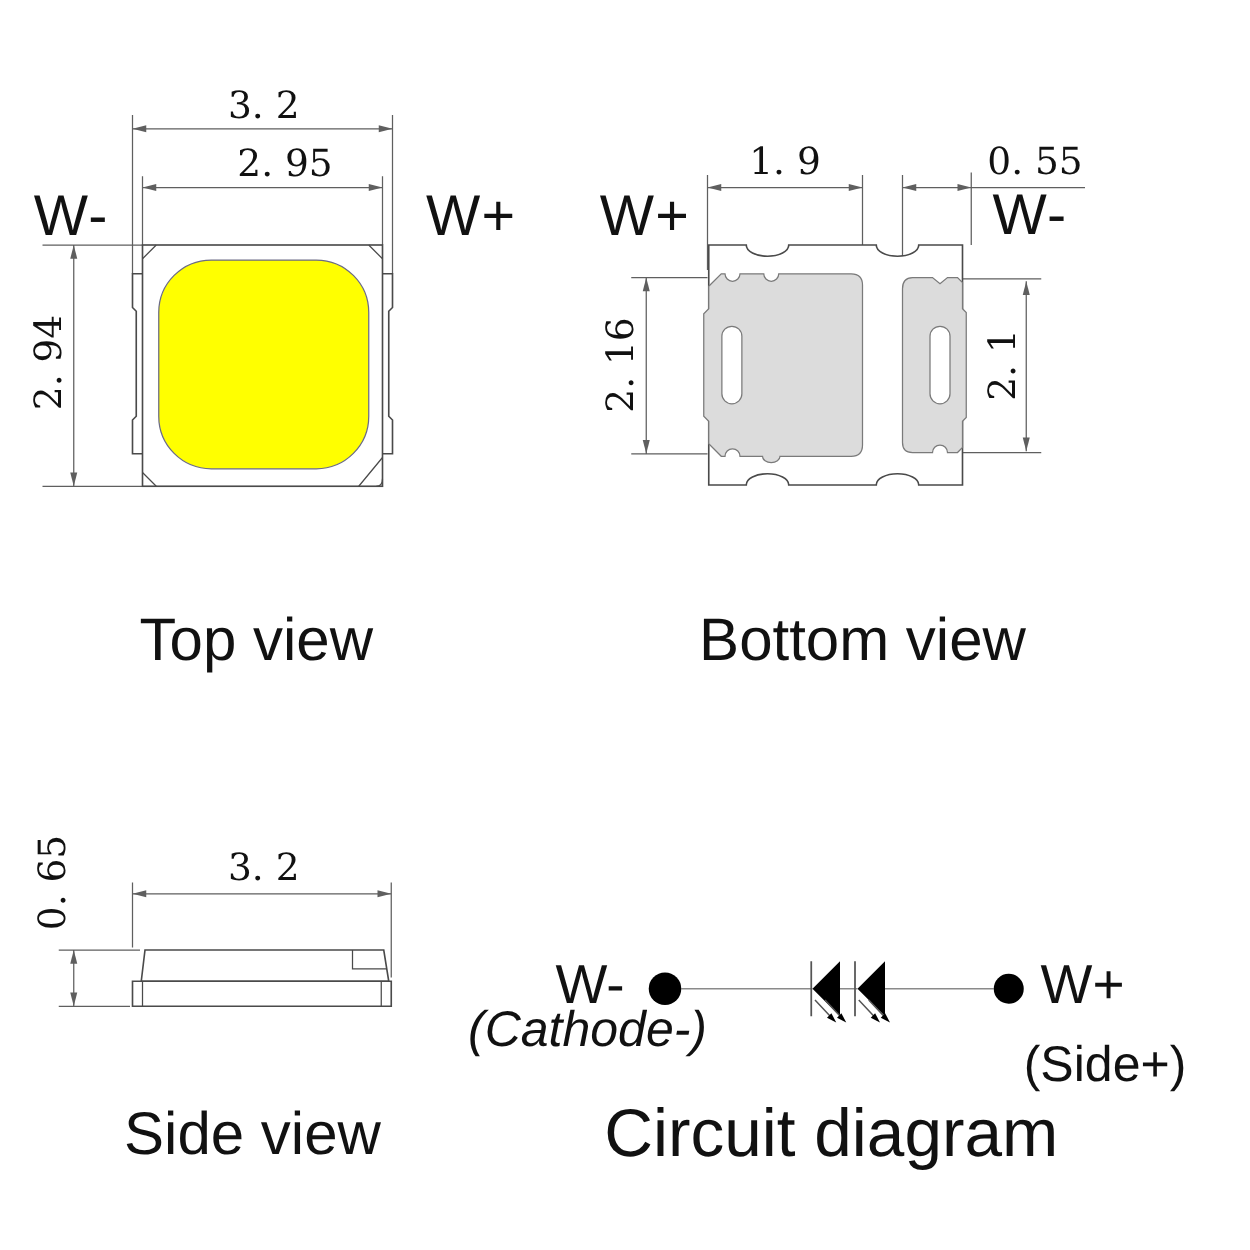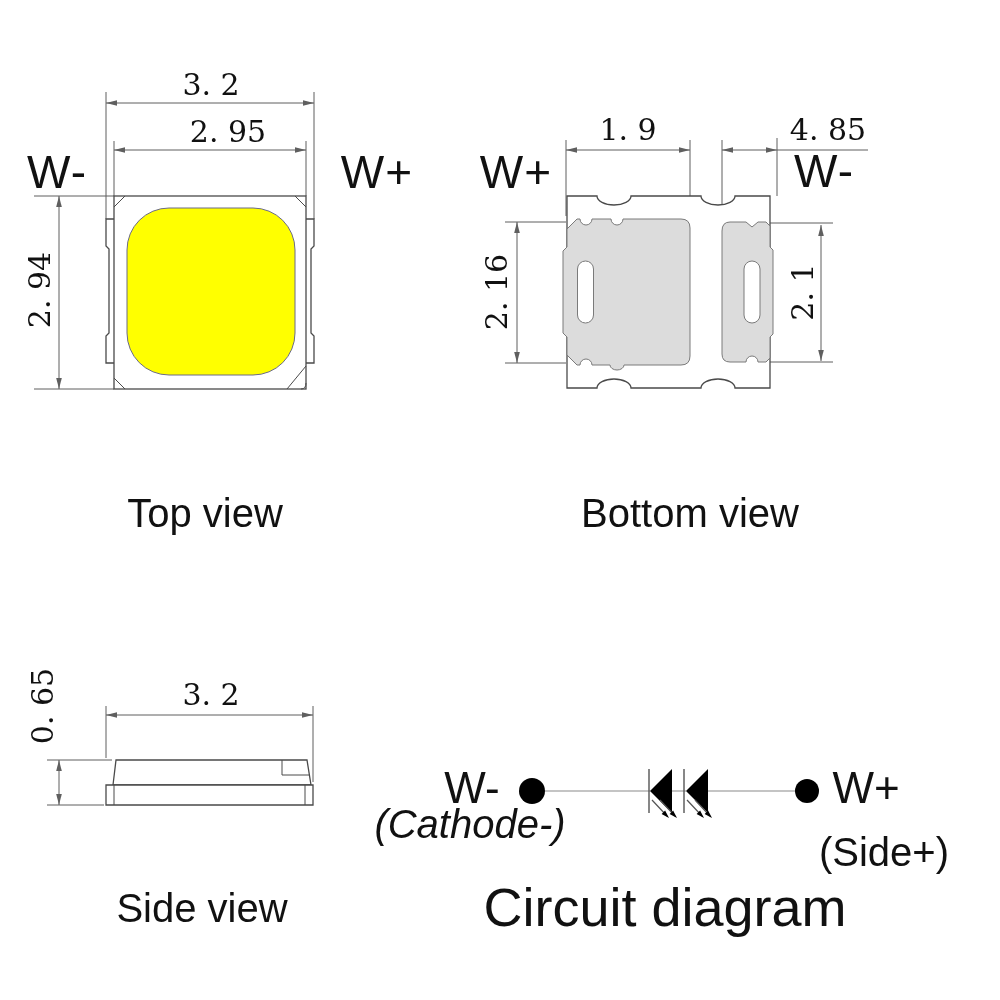--- a/index.html
+++ b/index.html
@@ -22,21 +22,21 @@
   .wire         { fill:none; stroke:#8a8a8a; stroke-width:1.2; }
   .bar          { fill:none; stroke:#555555; stroke-width:1.4; }
   .ray          { fill:none; stroke:#555555; stroke-width:1.2; }
 
   
   .lbl { position:absolute; transform:translate(-50%,-50%); white-space:nowrap;
          color:var(--text-color,#111111); line-height:1; }
   .lbl.rot { transform:translate(-50%,-50%) rotate(-90deg); }
   .terminal   { font-size:46px; letter-spacing:1px; }
   .dim        { font-family:"DejaVu Serif", serif; font-size:30px; }
-  .view-title { font-size:40px; }
+  .view-title { font-size:48px; }
   .circ-label { font-size:44px; }
   .circ-sub   { font-size:40px; }
   .circ-title { font-size:54px; }
 </style>
 </head>
 <body>
 
 <div class="stage">
 
   <svg class="linework" width="1000" height="1000" viewBox="0 0 1000 1000">
@@ -128,21 +128,21 @@
   </svg>
 
   <div class="lbl dim" style="left:211px; top:85px;">3. 2</div>
   <div class="lbl dim" style="left:228px; top:132px;">2. 95</div>
   <div class="lbl dim rot" style="left:40px; top:290px;">2. 94</div>
   <div class="lbl terminal" style="left:57px;  top:172px;">W-</div>
   <div class="lbl terminal" style="left:377px; top:172px;">W+</div>
   <div class="lbl view-title" style="left:205px; top:513px;">Top view</div>
 
   <div class="lbl dim" style="left:628px; top:130px;">1. 9</div>
-  <div class="lbl dim" style="left:828px; top:130px;">4. 85</div>
+  <div class="lbl dim" style="left:828px; top:130px;">0. 55</div>
   <div class="lbl dim rot" style="left:497px; top:292px;">2. 16</div>
   <div class="lbl dim rot" style="left:803px; top:292px;">2. 1</div>
   <div class="lbl terminal" style="left:516px; top:172px;">W+</div>
   <div class="lbl terminal" style="left:824px; top:171px;">W-</div>
   <div class="lbl view-title" style="left:690px; top:513px;">Bottom view</div>
 
   <div class="lbl dim rot" style="left:43px; top:706px;">0. 65</div>
   <div class="lbl dim" style="left:211px; top:695px;">3. 2</div>
   <div class="lbl view-title" style="left:202px; top:876px;margin-top:32px;">Side view</div>
 

